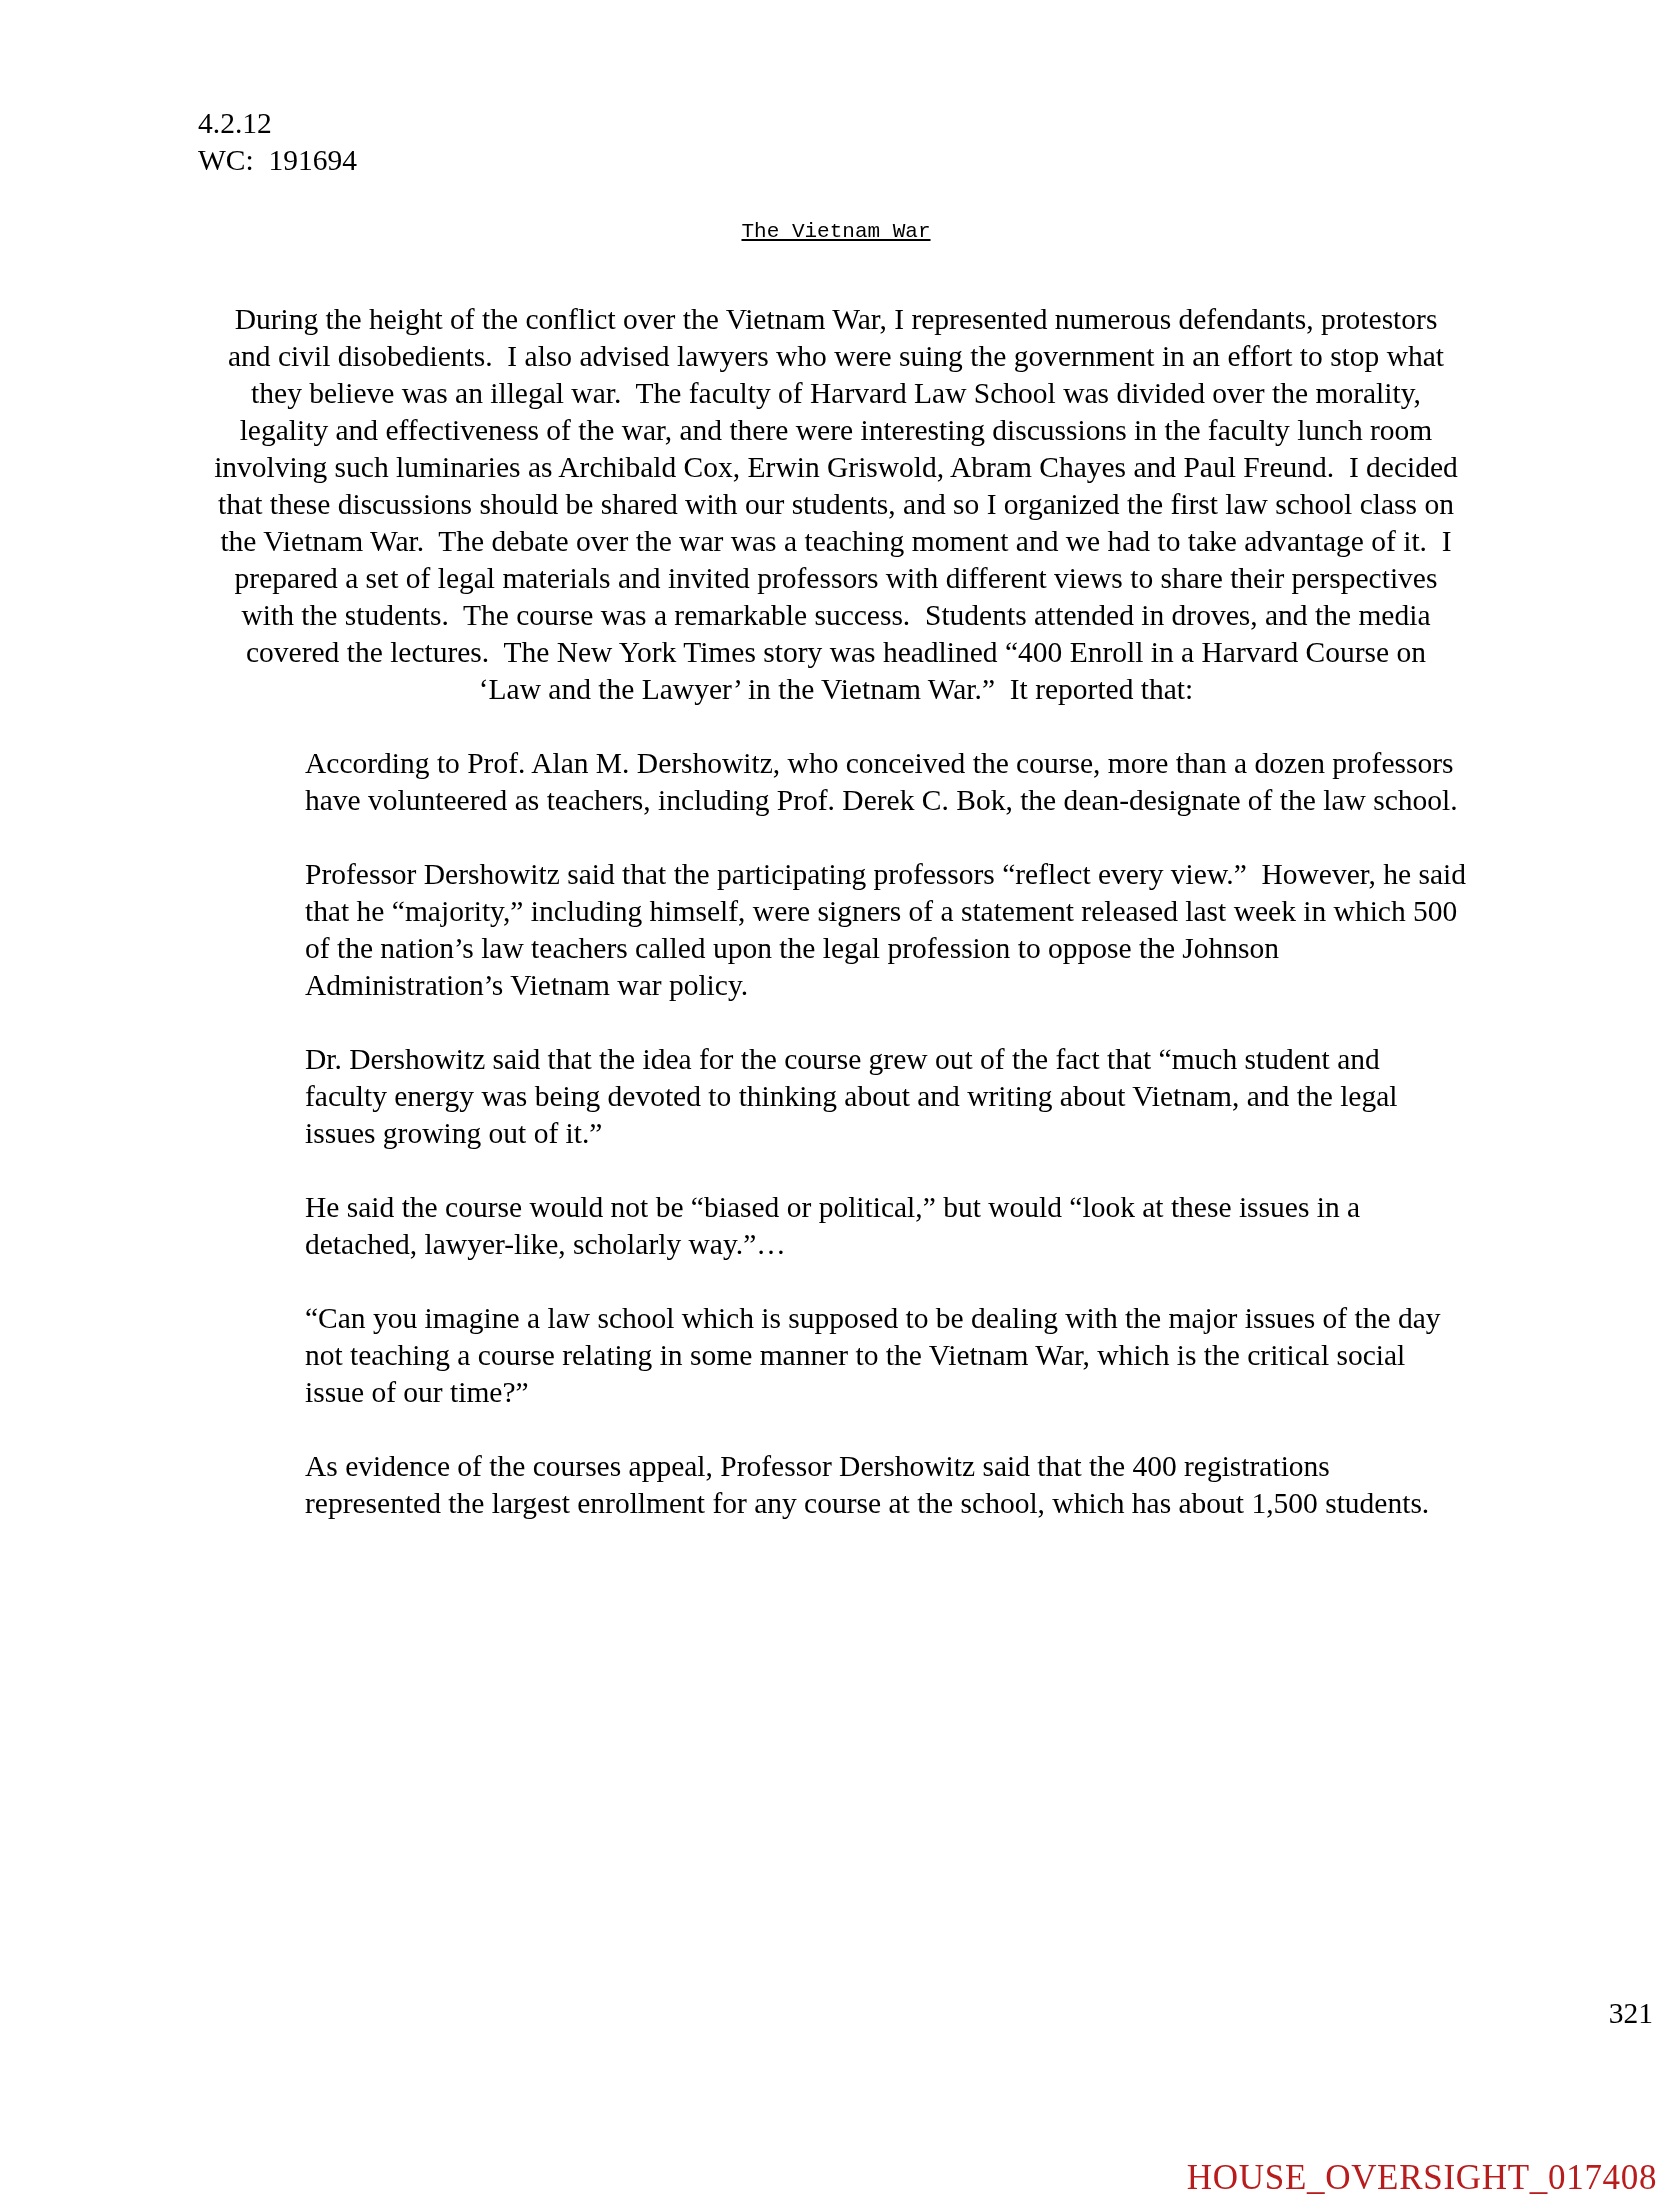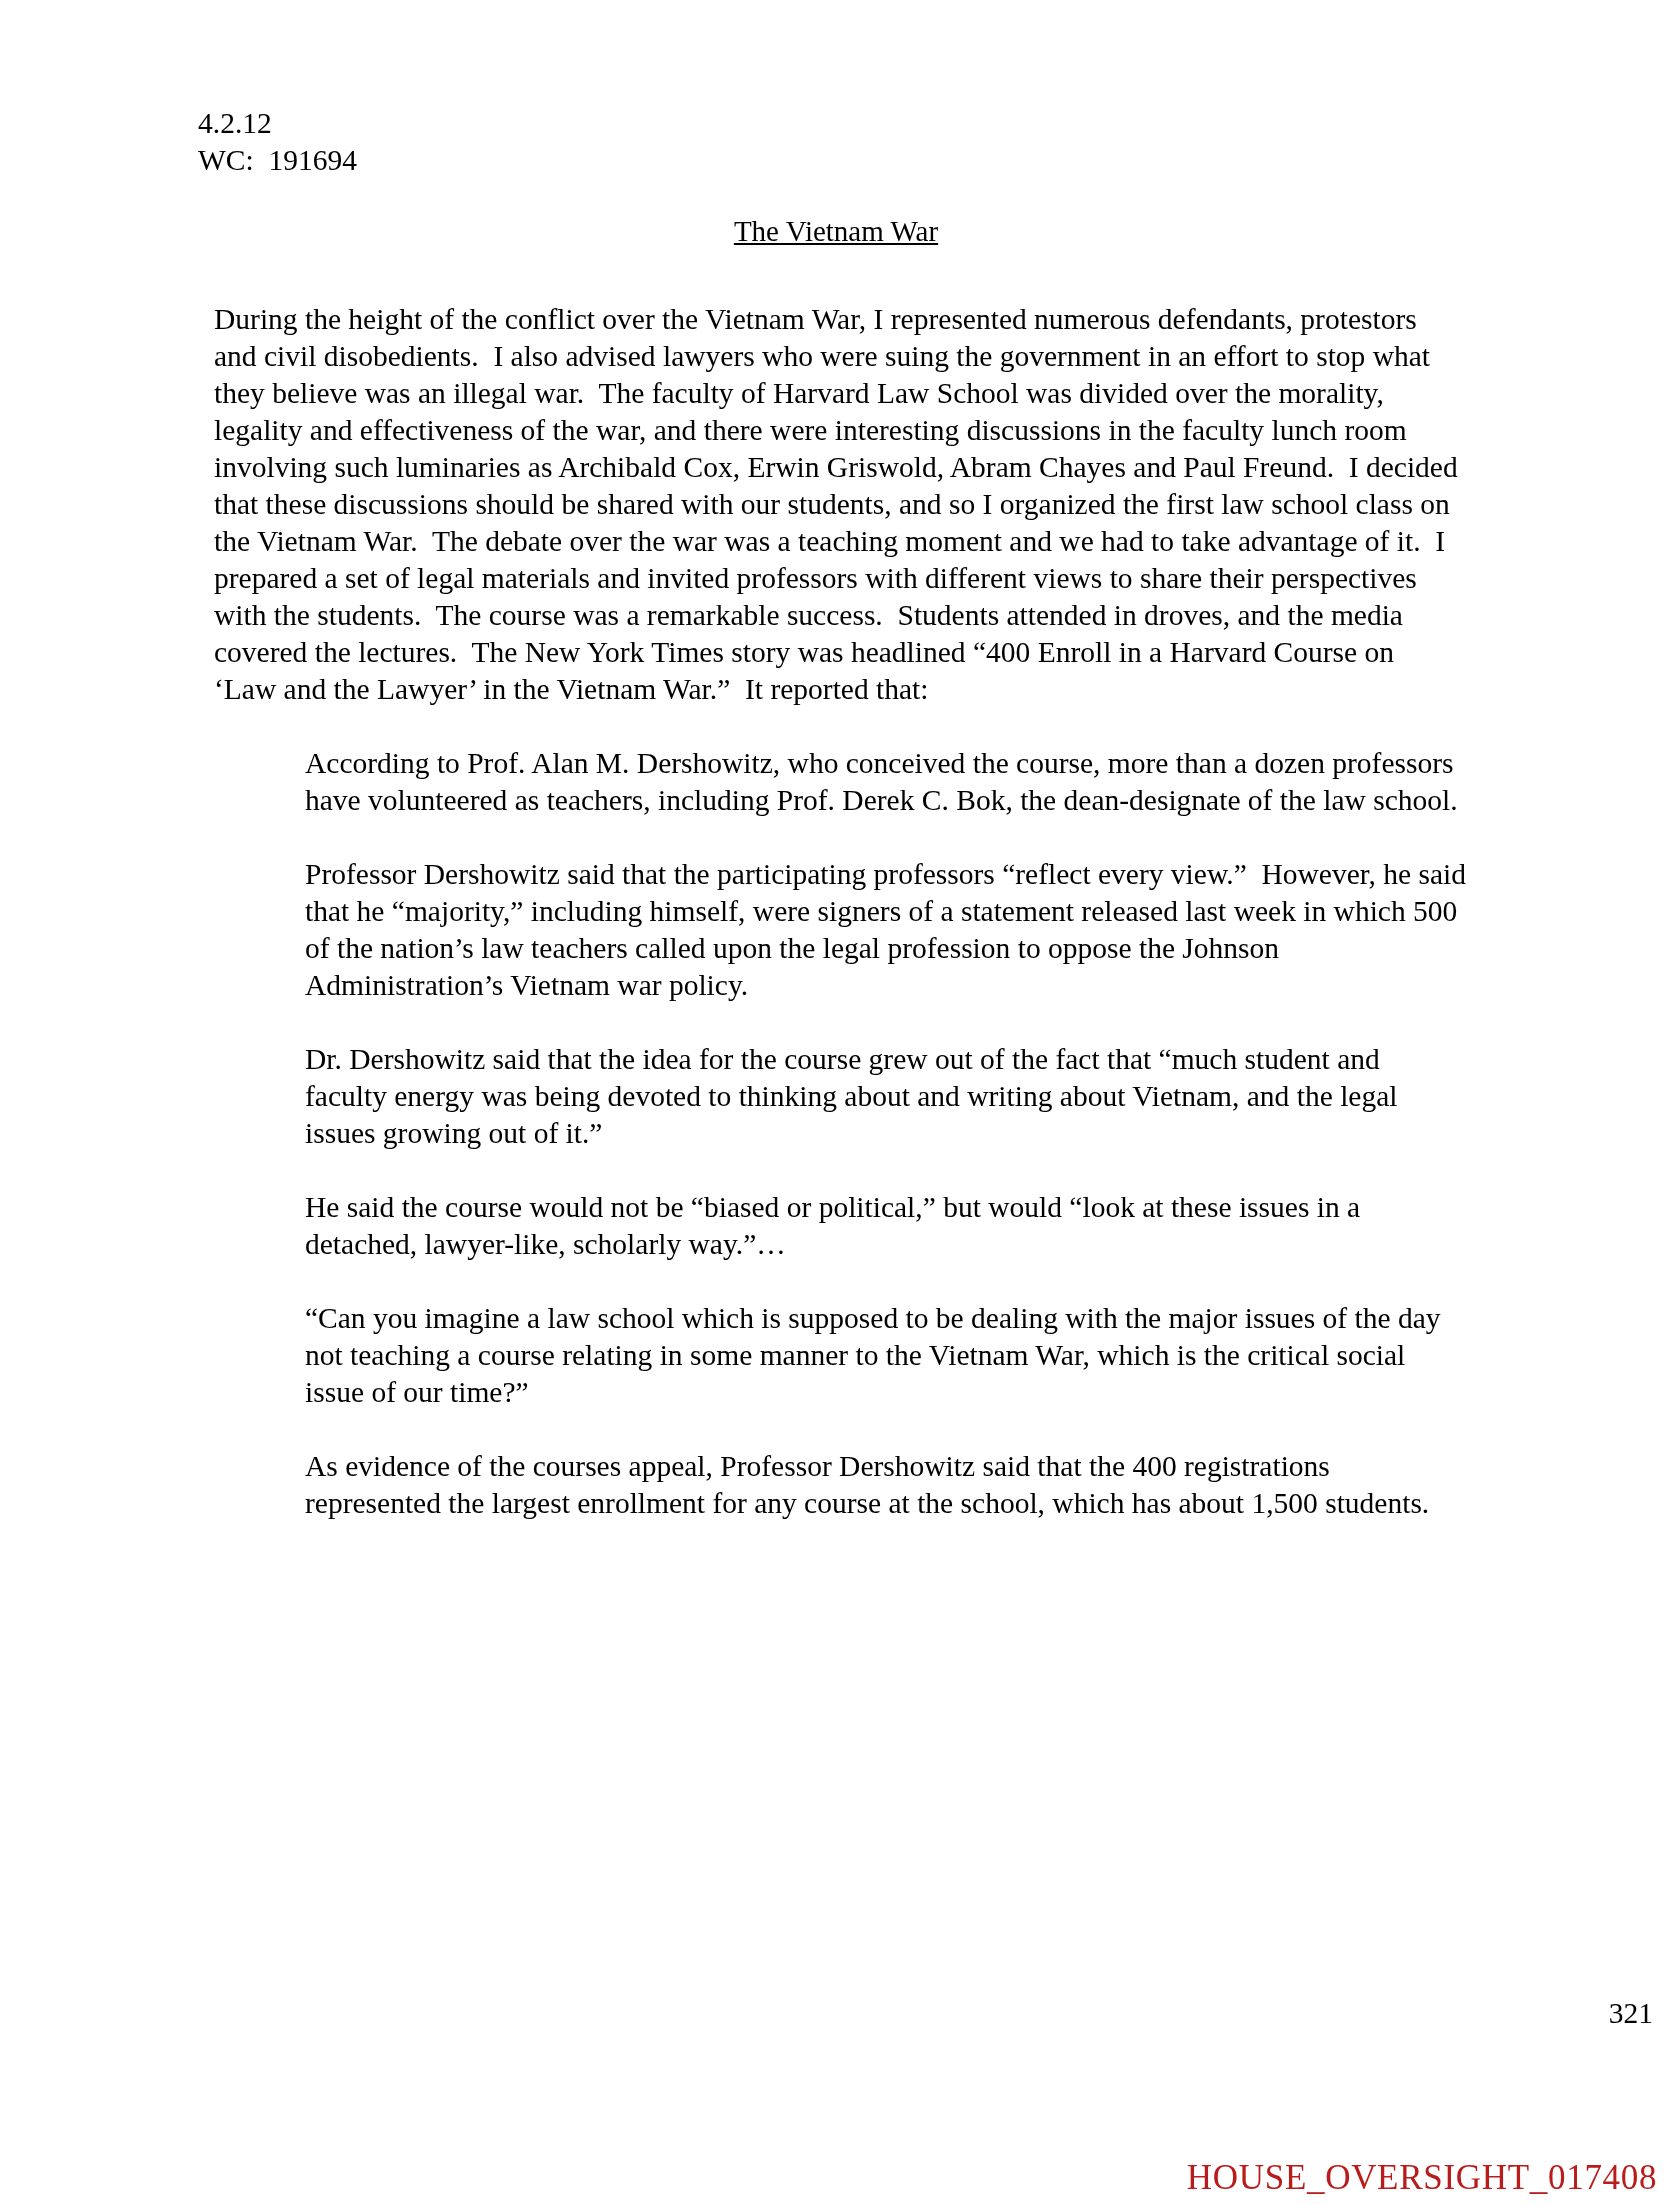--- a/index.html
+++ b/index.html
@@ -24,28 +24,29 @@
     margin: 0;
   }
   .header-block p {
     margin: 0;
     white-space: pre-wrap;
   }
   .doc-title {
     text-align: center;
     text-decoration: underline;
     font-weight: normal;
-    font-size: 29px;
+    font-size: 21px;
     line-height: 37px;
     margin: 34px 0 51px 0;
+    font-family: Liberation Mono, monospace;
   }
   .body-paragraph {
     margin: 16px;
     white-space: pre-wrap;
-    text-align: left;
+    text-align: center;
   }
   .quote-block {
     margin: 37px 0 0 99px;
   }
   .quote-block p {
     margin: 8px;
     white-space: pre-wrap;
   }
   .page-number {
     position: absolute;

